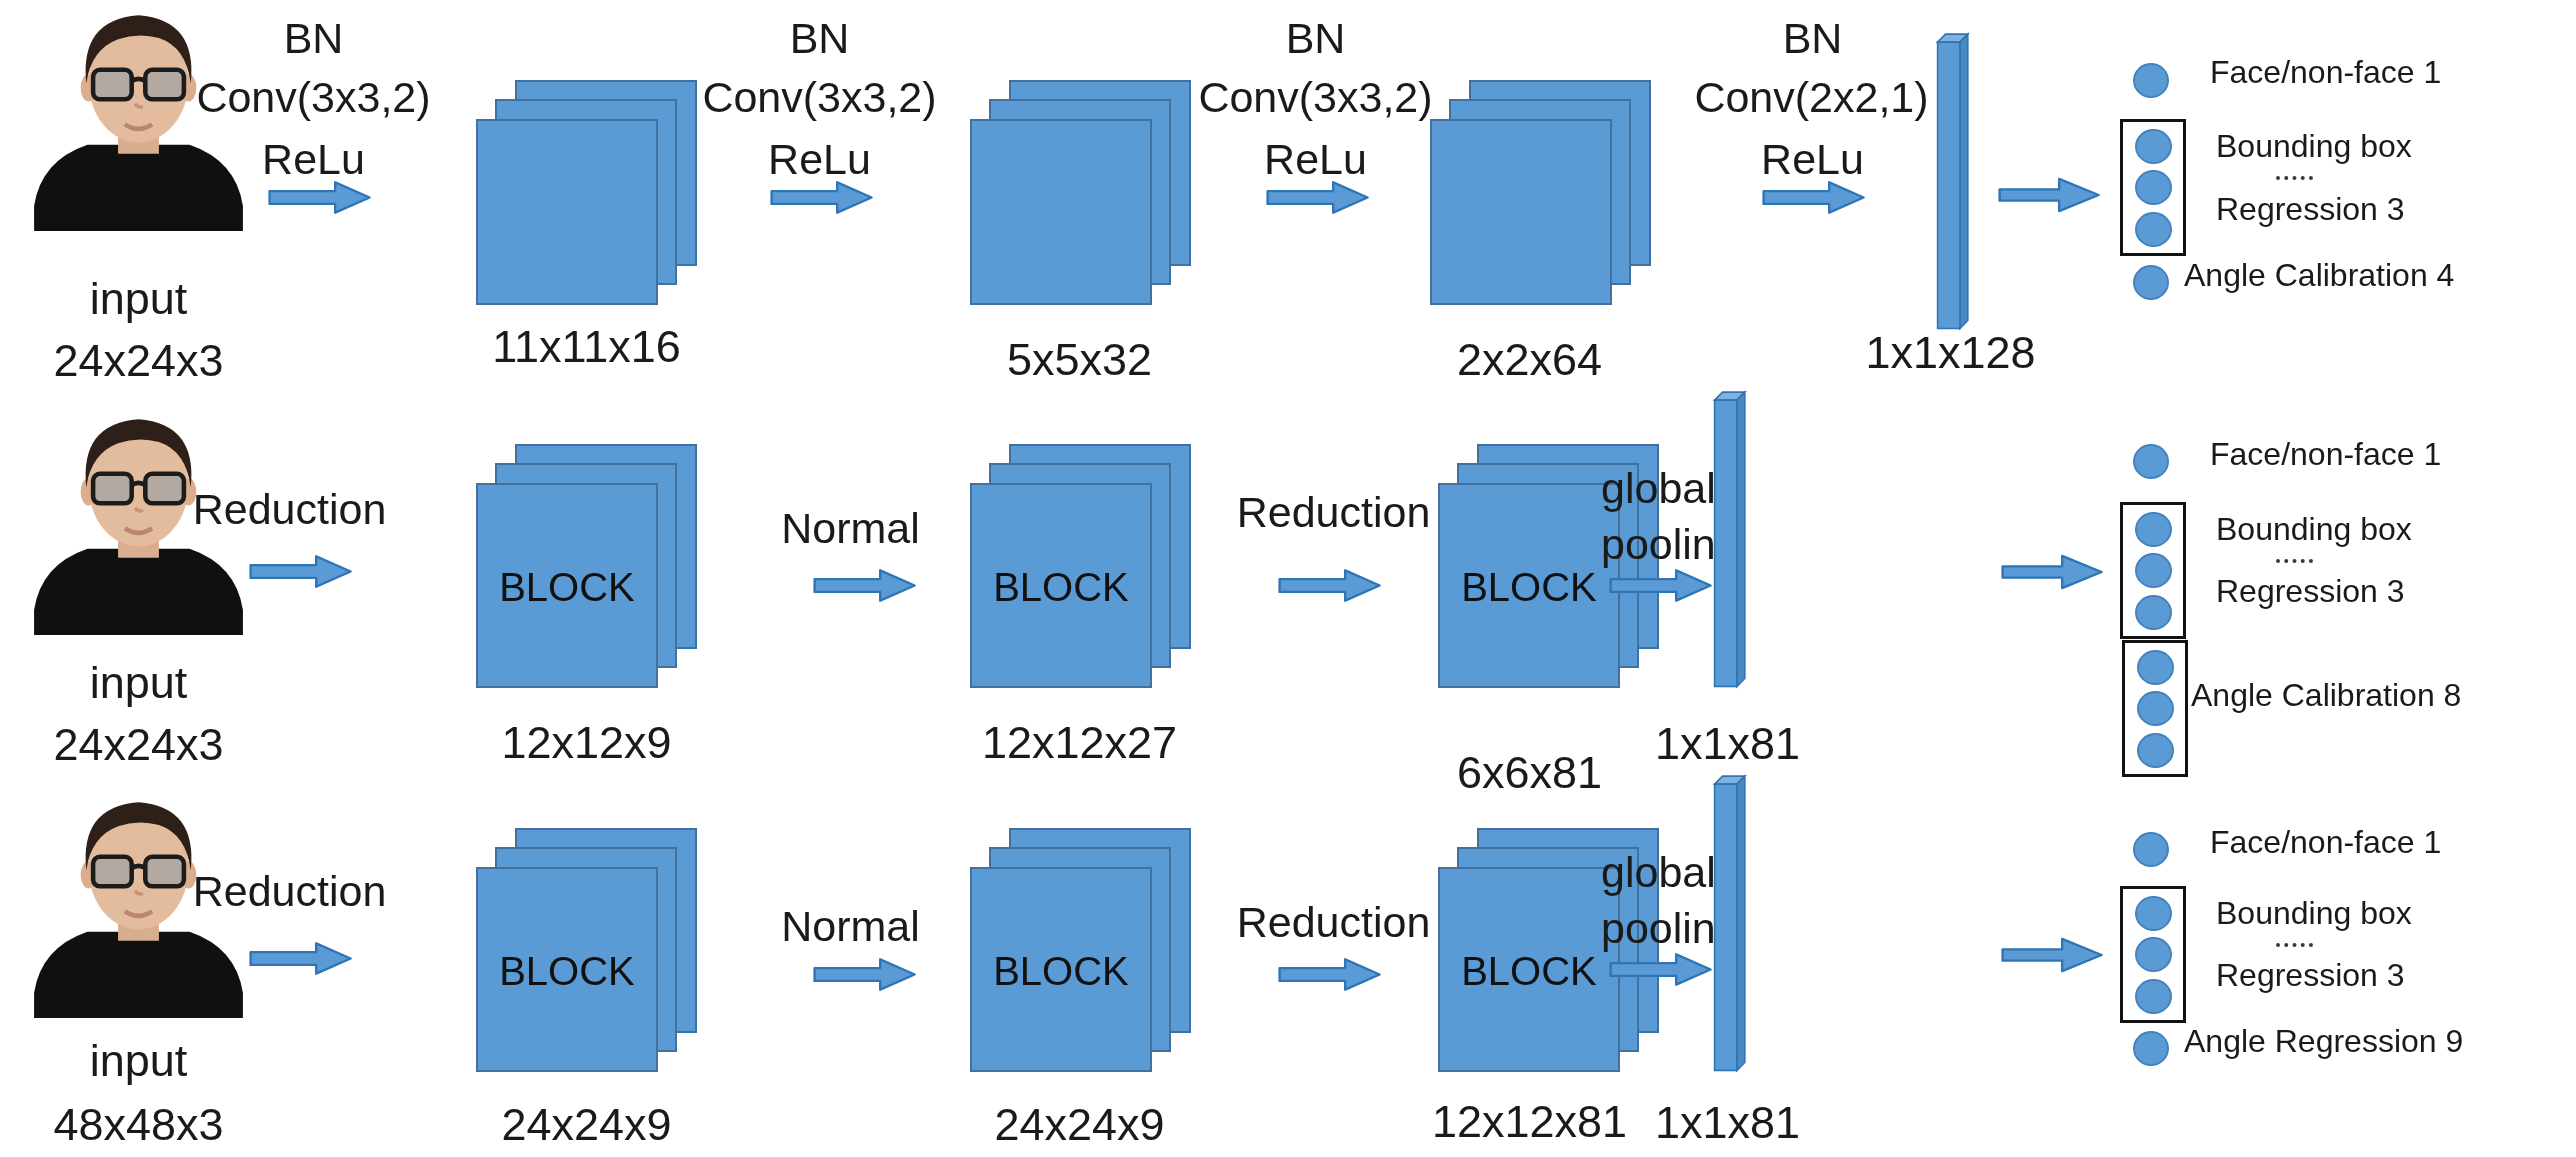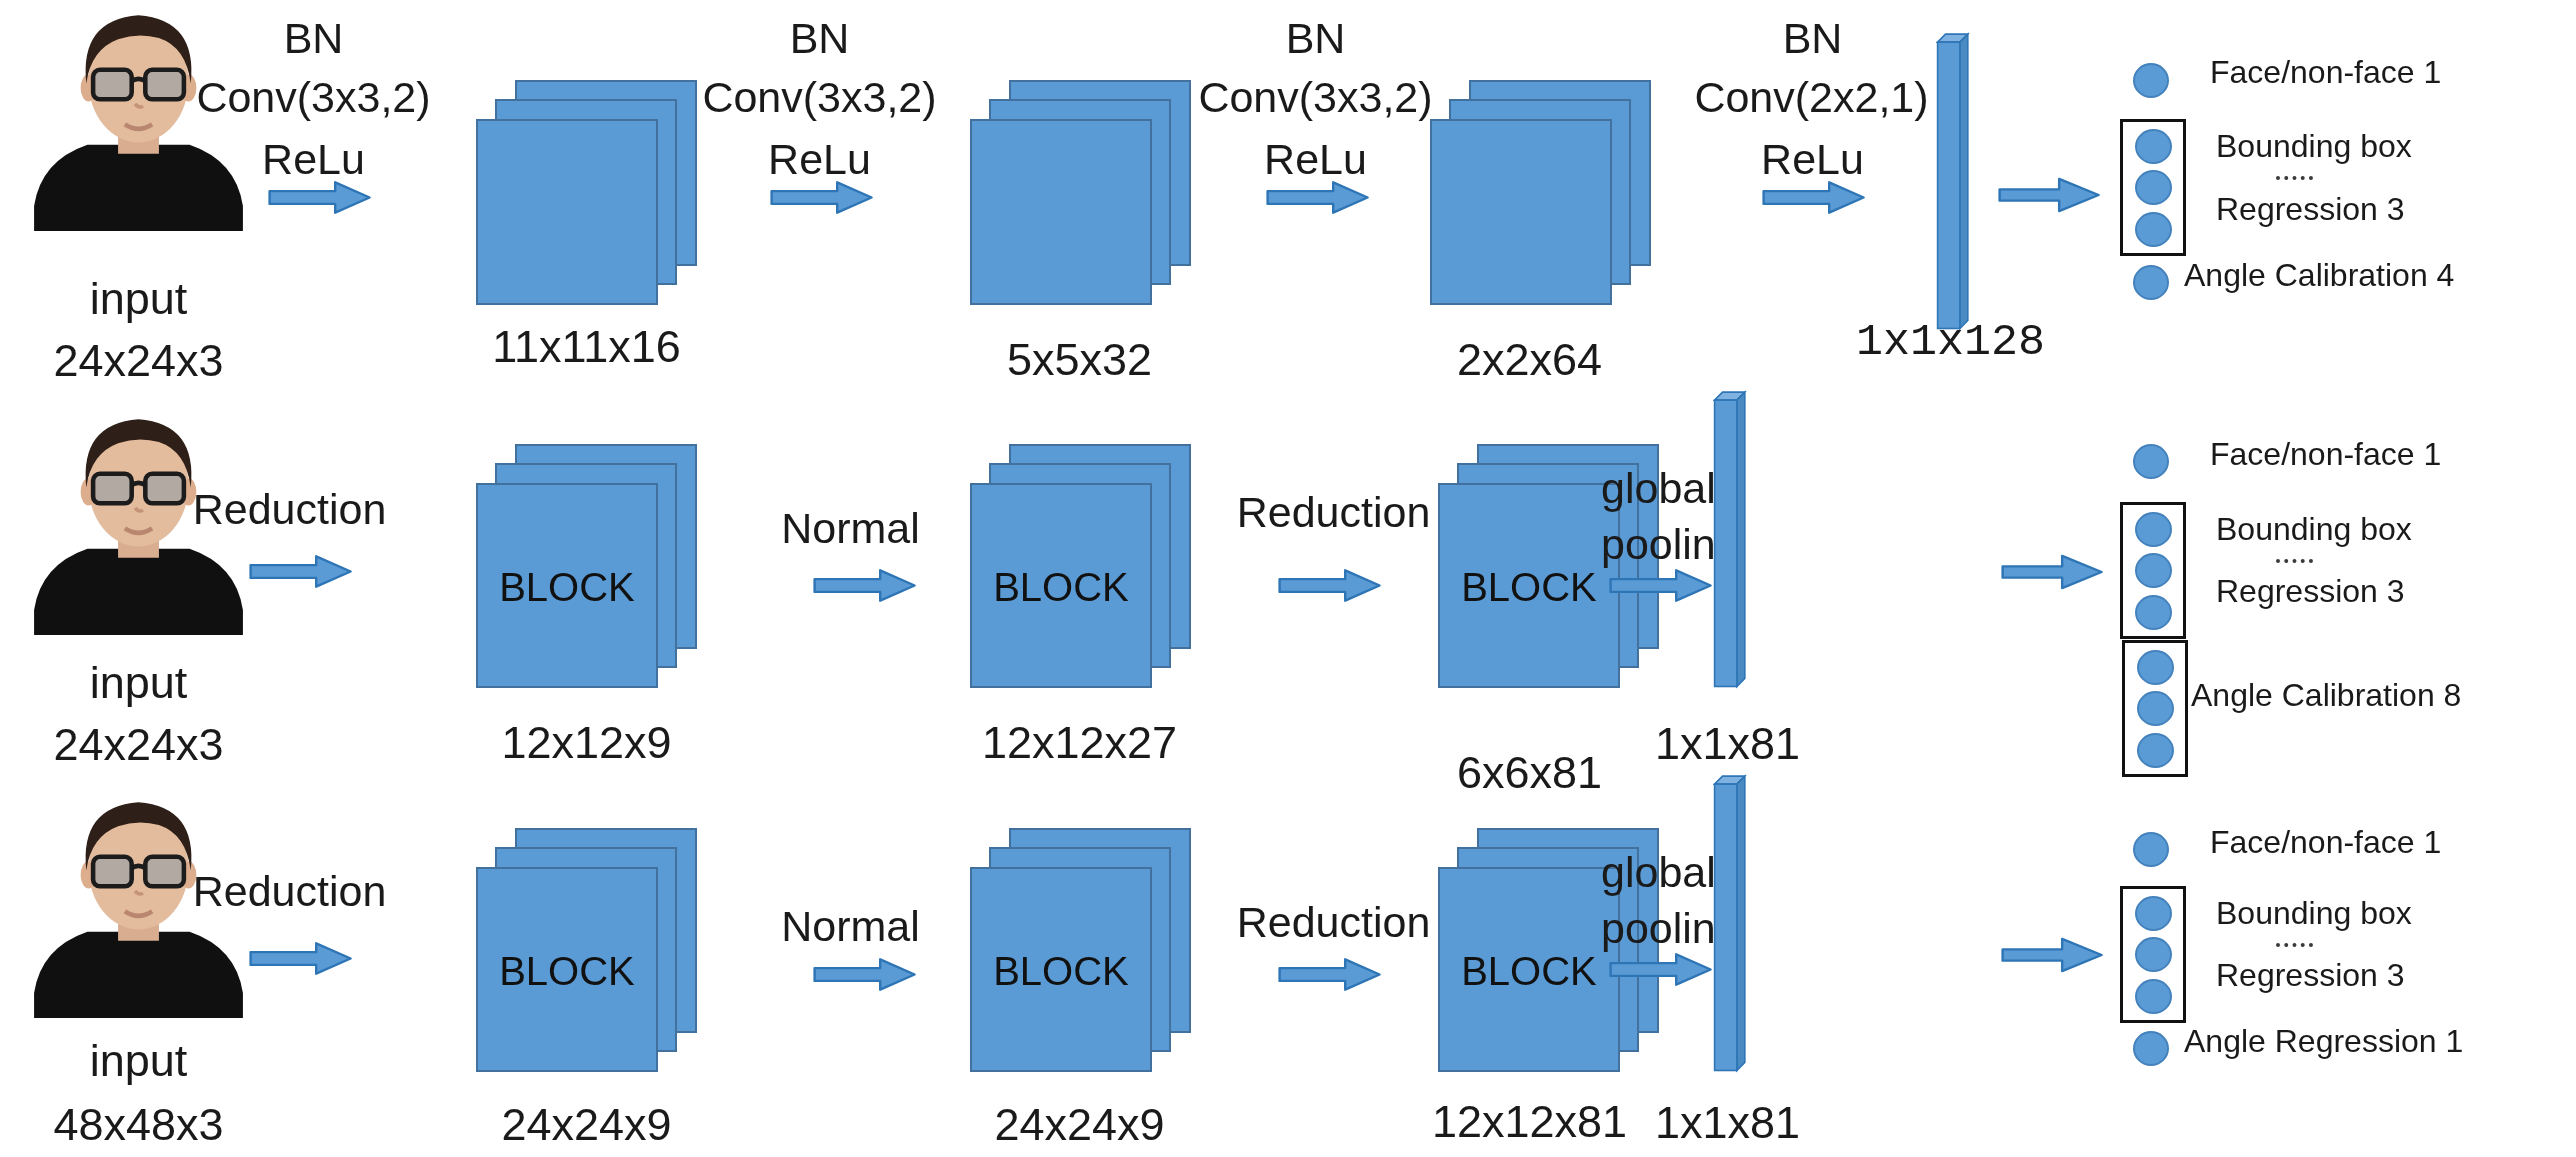--- a/index.html
+++ b/index.html
@@ -95,21 +95,21 @@
     <div class="op" style="left:1732px;top:137px;width:161px;">ReLu</div>
     <svg class="abs" style="left:1762px;top:179px;" width="104" height="37" viewBox="0 0 130 46">
       <path d="M2,15 H84 V4 L127,23 L84,42 V31 H2 Z" fill="#5b9bd5" stroke="#2e75b6" stroke-width="3" stroke-linejoin="round"></path>
     </svg>
 
     <svg class="abs" style="left:1936px;top:30.5px;" width="35" height="307" viewBox="0 0 44 382">
       <polygon points="2,12 12,2 40,2 30,12" fill="#7fb2e0" stroke="#2e75b6" stroke-width="2"></polygon>
       <polygon points="30,12 40,2 40,362 30,372" fill="#4a8ac2" stroke="#2e75b6" stroke-width="2"></polygon>
       <rect x="2" y="12" width="28" height="360" fill="#5b9bd5" stroke="#2e75b6" stroke-width="2"></rect>
     </svg>
-    <div class="lbl" style="left:1830px;top:319px;width:241px;font-family:Liberation Mono, monospace;">1x1x128</div>
+    <div class="lbl" style="left:1830px;top:329px;width:241px;">1x1x128</div>
 
     <svg class="abs" style="left:1998px;top:174px;" width="103" height="42" viewBox="0 0 128 52">
       <path d="M2,19 H76 V6 L125,26 L76,46 V33 H2 Z" fill="#5b9bd5" stroke="#2e75b6" stroke-width="3" stroke-linejoin="round"></path>
     </svg>
 
     <div class="dot" style="left:2133px;top:63px;"></div>
     <div class="outlbl" style="left:2210px;top:56px;">Face/non-face 1</div>
 
     <div class="obox" style="left:2120px;top:119px;">
       <div class="bdot"></div>
@@ -300,17 +300,17 @@
     <div class="obox" style="left:2120px;top:886px;">
       <div class="bdot"></div>
       <div class="bdot"></div>
       <div class="bdot"></div>
     </div>
     <div class="outlbl" style="left:2216px;top:897px;">Bounding box</div>
     <div class="squiggle" style="left:2276px;top:937px;"></div>
     <div class="outlbl" style="left:2216px;top:959px;">Regression 3</div>
 
     <div class="dot" style="left:2133px;top:1031px;"></div>
-    <div class="outlbl" style="left:2184px;top:1025px;">Angle Regression 1</div>
+    <div class="outlbl" style="left:2184px;top:1025px;">Angle Regression 9</div>
   </div>
 
 </div>
 
 
 </body></html>

